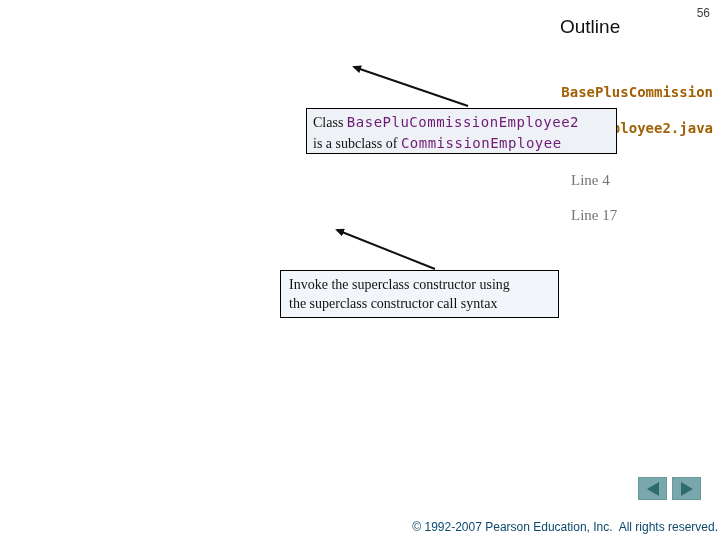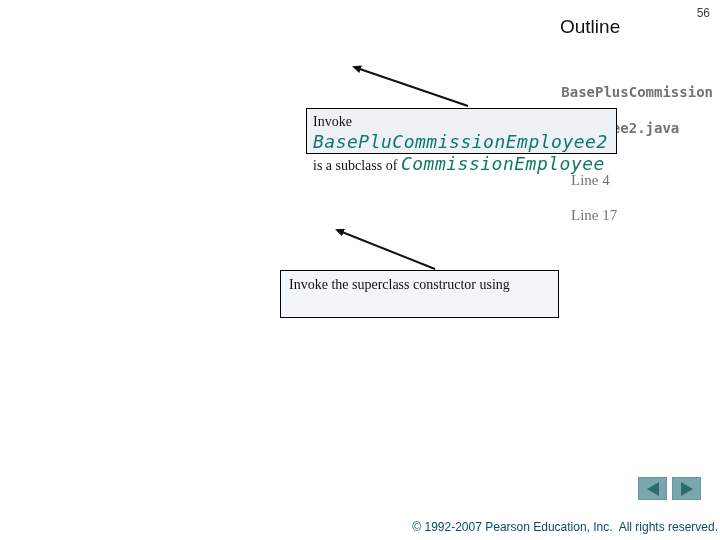--- a/index.html
+++ b/index.html
@@ -8,33 +8,33 @@
     font-family:"Liberation Sans",sans-serif;overflow:hidden;
   }
   .page-number{
     position:absolute;top:6px;right:10px;font-size:12px;color:#3f3f3f;
   }
   .page-title{
     position:absolute;top:16px;left:560px;font-size:19px;color:#111;
     text-underline-offset:3px;
   }
   .listing-filename{
-    position:absolute;top:83px;right:7px;
+    position:absolute;top:83px;right:7px;text-align:right;
     font-family:"DejaVu Sans Mono",monospace;font-weight:bold;
-    font-size:14px;line-height:18px;color:#737373;z-index:1;white-space:pre;
+    font-size:14px;line-height:18px;color:#a16207;z-index:1;white-space:pre;
   }
   .callout{
     position:absolute;background:#eef2f7;border:1px solid #000;
     z-index:2;box-sizing:border-box;
     font-family:"Liberation Serif",serif;font-size:14px;color:#111;
   }
   .callout-class{left:306px;top:108px;width:311px;height:46px;padding:3px 6px;line-height:20px;}
   .callout-constructor{left:280px;top:270px;width:279px;height:48px;padding:4px 8px;line-height:19px;background:#f2f5f9;}
   .callout .code{
-    font-family:"DejaVu Sans Mono",monospace;font-size:18px;letter-spacing:0.5px;color:#0f766e;font-style:italic;
+    font-family:"DejaVu Sans Mono",monospace;font-size:14px;letter-spacing:0.5px;color:#701a75;
   }
   .line-ref{
     position:absolute;left:571px;font-family:"Liberation Serif",serif;
     font-size:15px;color:#737373;
   }
   .line-ref-1{top:172px;}
   .line-ref-2{top:207px;}
   .arrow-overlay{
     position:absolute;left:0;top:0;width:720px;height:540px;
     z-index:3;pointer-events:none;
@@ -60,28 +60,28 @@
 
 <div class="slide">
 
   <div class="page-number">56</div>
 
   <div class="page-title">Outline</div>
 
   <div class="listing-filename"><span>BasePlusCommission</span><br>
 <span>Employee2.java</span></div>
 
-  <div class="callout callout-class"><span>Invoke </span><span class="code">BasePluCommissionEmployee2</span><br>
+  <div class="callout callout-class"><span>Class </span><span class="code">BasePluCommissionEmployee2</span><br>
 <span>is a subclass of </span><span class="code">CommissionEmployee</span></div>
 
   <div class="line-ref line-ref-1">Line 4</div>
   <div class="line-ref line-ref-2">Line 17</div>
 
   <div class="callout callout-constructor"><span>Invoke the superclass constructor using</span><br>
-</div>
+<span>the superclass constructor call syntax</span></div>
 
   <svg class="arrow-overlay" viewBox="0 0 720 540" xmlns="http://www.w3.org/2000/svg">
     <defs>
       <marker id="arrowhead" markerWidth="10" markerHeight="8" refX="7" refY="4" orient="auto" markerUnits="userSpaceOnUse">
         <path d="M0,0 L9,4 L0,8 Z" fill="#111"></path>
       </marker>
     </defs>
     <line x1="468" y1="106" x2="354" y2="67" stroke="#111" stroke-width="2" marker-end="url(#arrowhead)"></line>
     <line x1="435" y1="269" x2="337" y2="230" stroke="#111" stroke-width="2" marker-end="url(#arrowhead)"></line>
   </svg>

